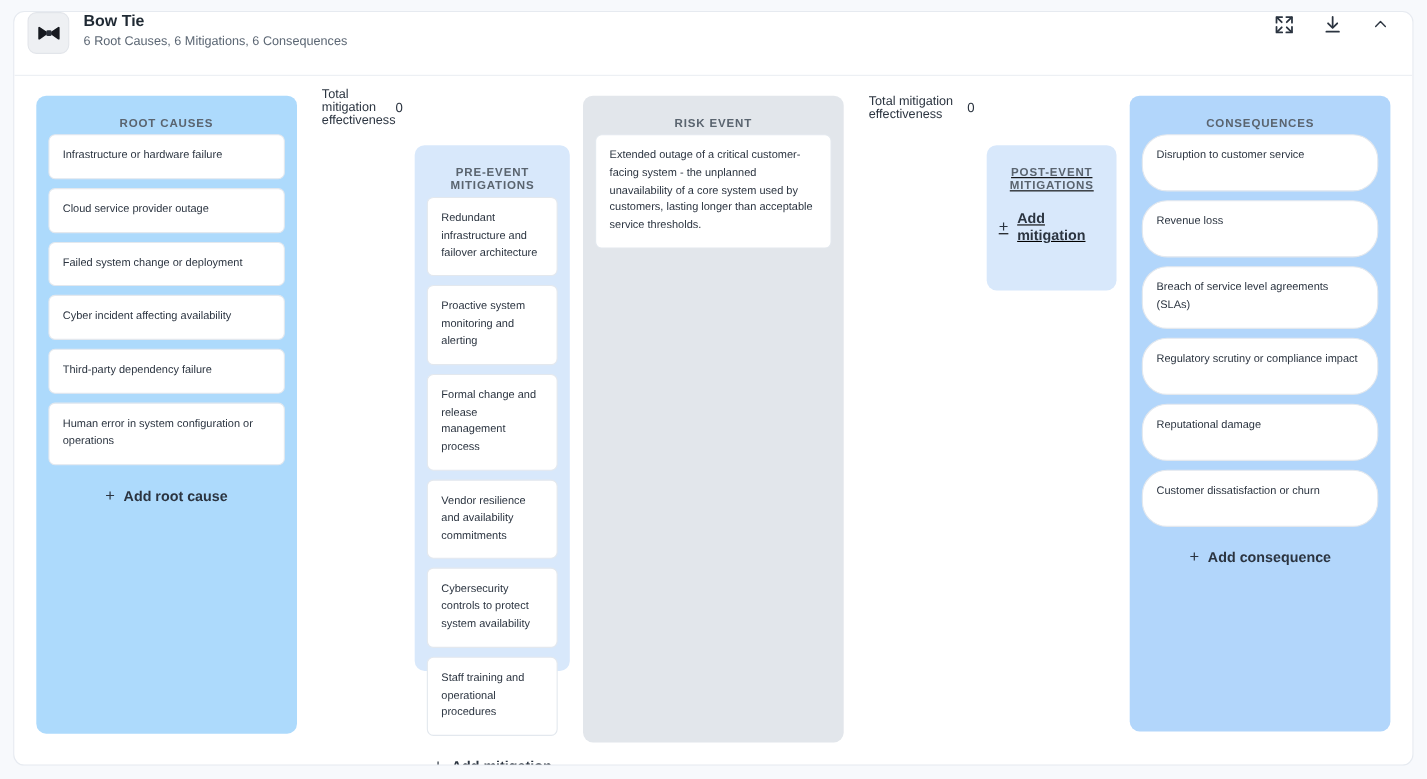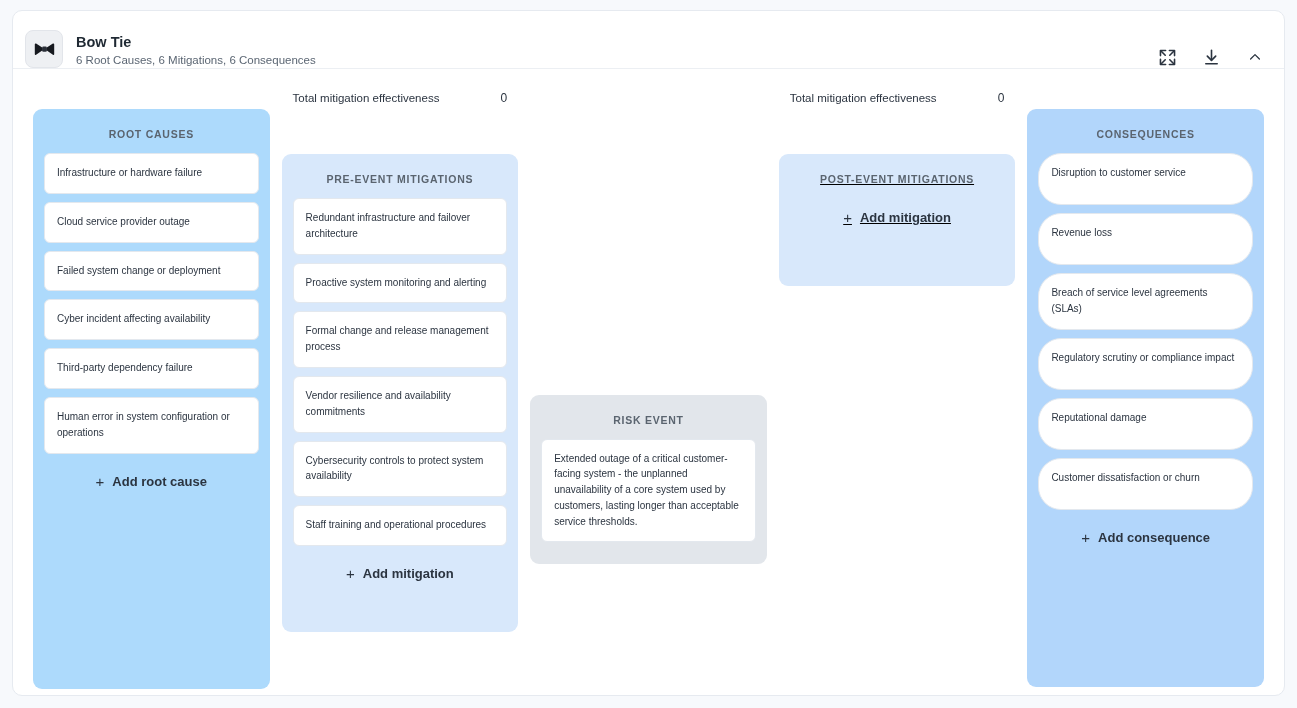--- a/index.html
+++ b/index.html
@@ -28,21 +28,21 @@
     display: flex;
     flex-direction: column;
     overflow: hidden;
   }
 
   
   .panel-header {
     height: 58px;
     flex: 0 0 58px;
     display: flex;
-    align-items: flex-end;
+    align-items: flex-start;
     padding: 0 18px 0 12px;
     border-bottom: 1px solid #eceff3;
   }
 
   .logo-box {
     width: 38px;
     height: 38px;
     flex: 0 0 38px;
     border-radius: 8px;
     background: #eef0f3;
@@ -98,21 +98,21 @@
     flex: 1 1 auto;
     display: flex;
     padding: 18px 20px 20px 20px;
     gap: 0;
     position: relative;
   }
 
   .col {
     position: relative;
     display: flex;
-    flex-direction: column;
+    flex-direction: row;
   }
 
   .col-rootcauses   { width: 238px; margin-right: 12px; }
   .col-pre          { width: 238px; margin-right: 12px; }
   .col-center       { width: 238px; margin-right: 12px; justify-content: center; }
   .col-post         { width: 238px; margin-right: 12px; }
   .col-consequences { width: 238px; }
 
   
   .eff-row {
@@ -136,21 +136,21 @@
   .stack-blue2 { background: #b2d6fb; }
   .stack-light { background: #d8e8fb; }
   .stack-gray  { background: #e2e6eb; }
 
   .stack-title {
     text-align: center;
     font-size: 10.5px;
     font-weight: bold;
     letter-spacing: 0.75px;
     color: #5a646f;
-    padding: 7px 0 13px 0;
+    padding: 7px 0 4px 0;
     text-transform: uppercase;
   }
 
   .card {
     background: #ffffff;
     border: 1px solid #e3e8ee;
     border-radius: 6px;
     padding: 11px 12px 12px 12px;
     margin-bottom: 8px;
     font-size: 10px;

